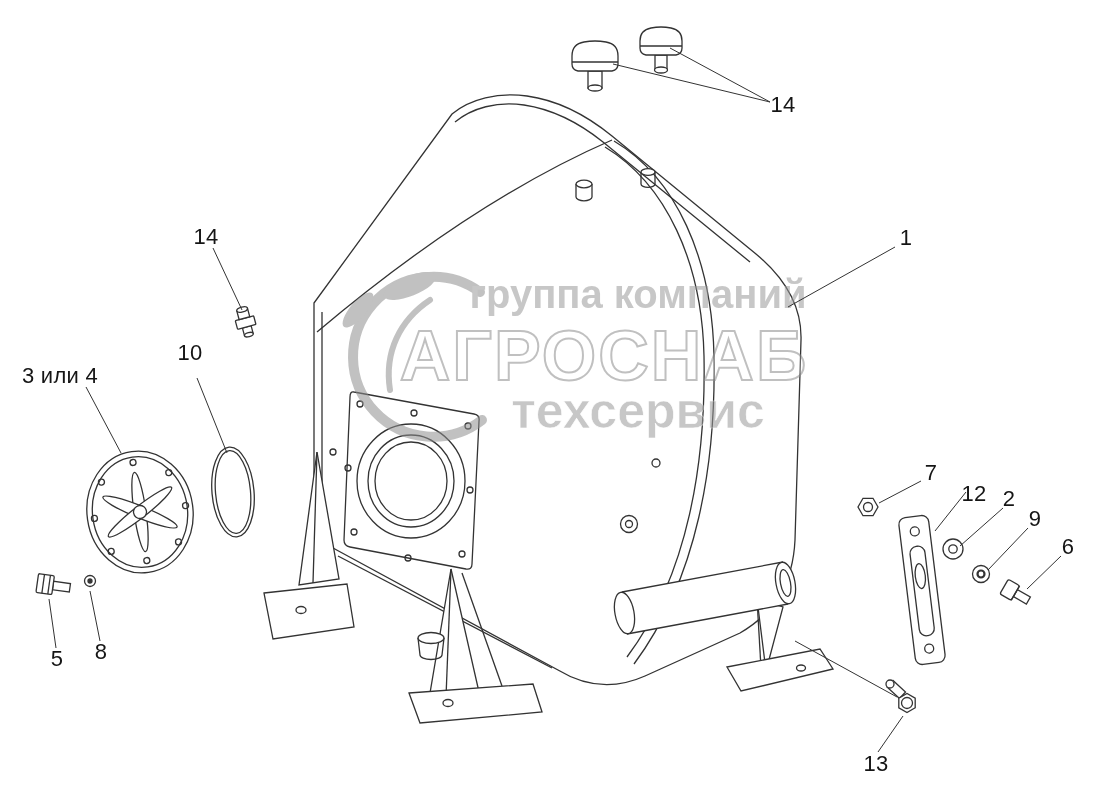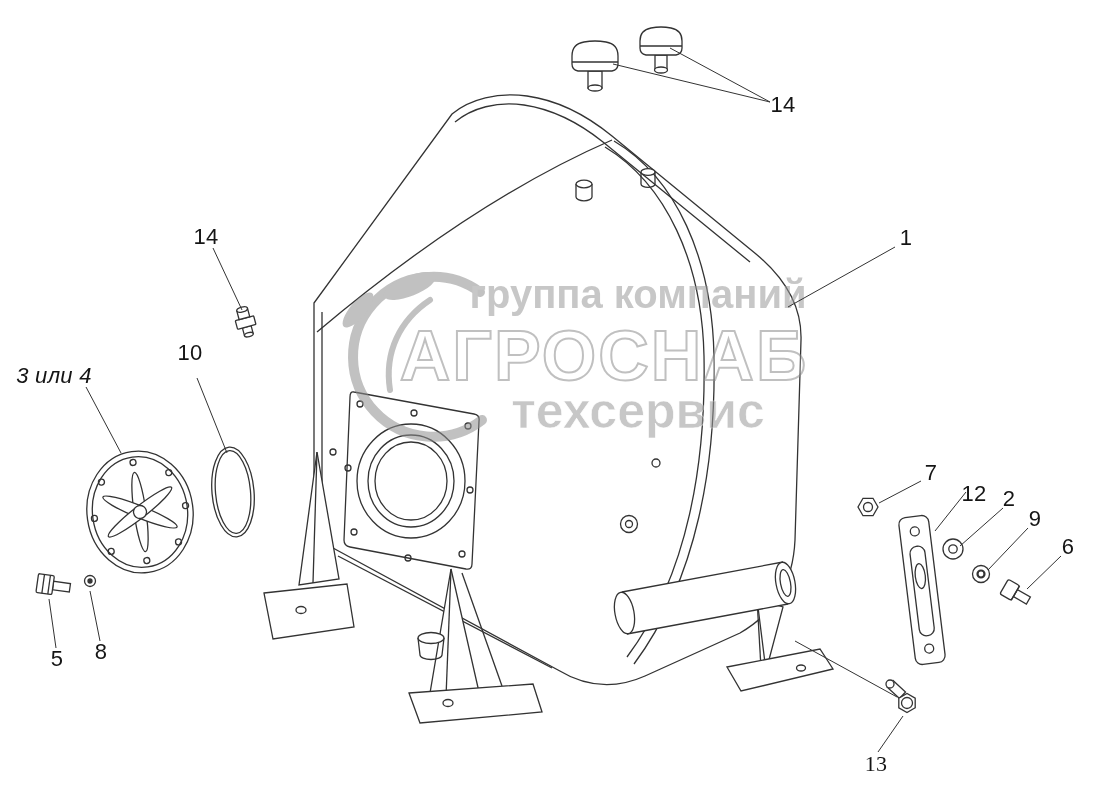--- a/index.html
+++ b/index.html
@@ -224,25 +224,25 @@
         <line x1="878" y1="752" x2="903" y2="716"></line>
         <line x1="795" y1="641" x2="897" y2="697"></line>
         <line x1="770" y1="102" x2="613" y2="64"></line>
         <line x1="770" y1="102" x2="670" y2="48"></line>
       </g>
   </svg>
 
   <div class="callout-layer" id="callout-layer">
       <div class="callout" style="left: 906px; top: 238px;">1</div>
       <div class="callout" style="left: 1009px; top: 499px;">2</div>
-      <div class="callout" style="left: 54px; top: 376px; font-style: italic;">3 или 4</div>
+      <div class="callout" style="left: 60px; top: 376px;">3 или 4</div>
       <div class="callout" style="left: 57px; top: 659px;">5</div>
       <div class="callout" style="left: 1068px; top: 547px;">6</div>
       <div class="callout" style="left: 931px; top: 473px;">7</div>
       <div class="callout" style="left: 101px; top: 652px;">8</div>
       <div class="callout" style="left: 1035px; top: 519px;">9</div>
       <div class="callout" style="left: 190px; top: 353px;">10</div>
       <div class="callout" style="left: 206px; top: 237px;">14</div>
       <div class="callout" style="left: 974px; top: 494px;">12</div>
-      <div class="callout" style="left: 876px; top: 764px; font-family: Liberation Serif, serif;">13</div>
+      <div class="callout" style="left: 876px; top: 764px;">13</div>
       <div class="callout" style="left: 783px; top: 105px;">14</div>
     </div>
 </div>
 
 </body></html>

